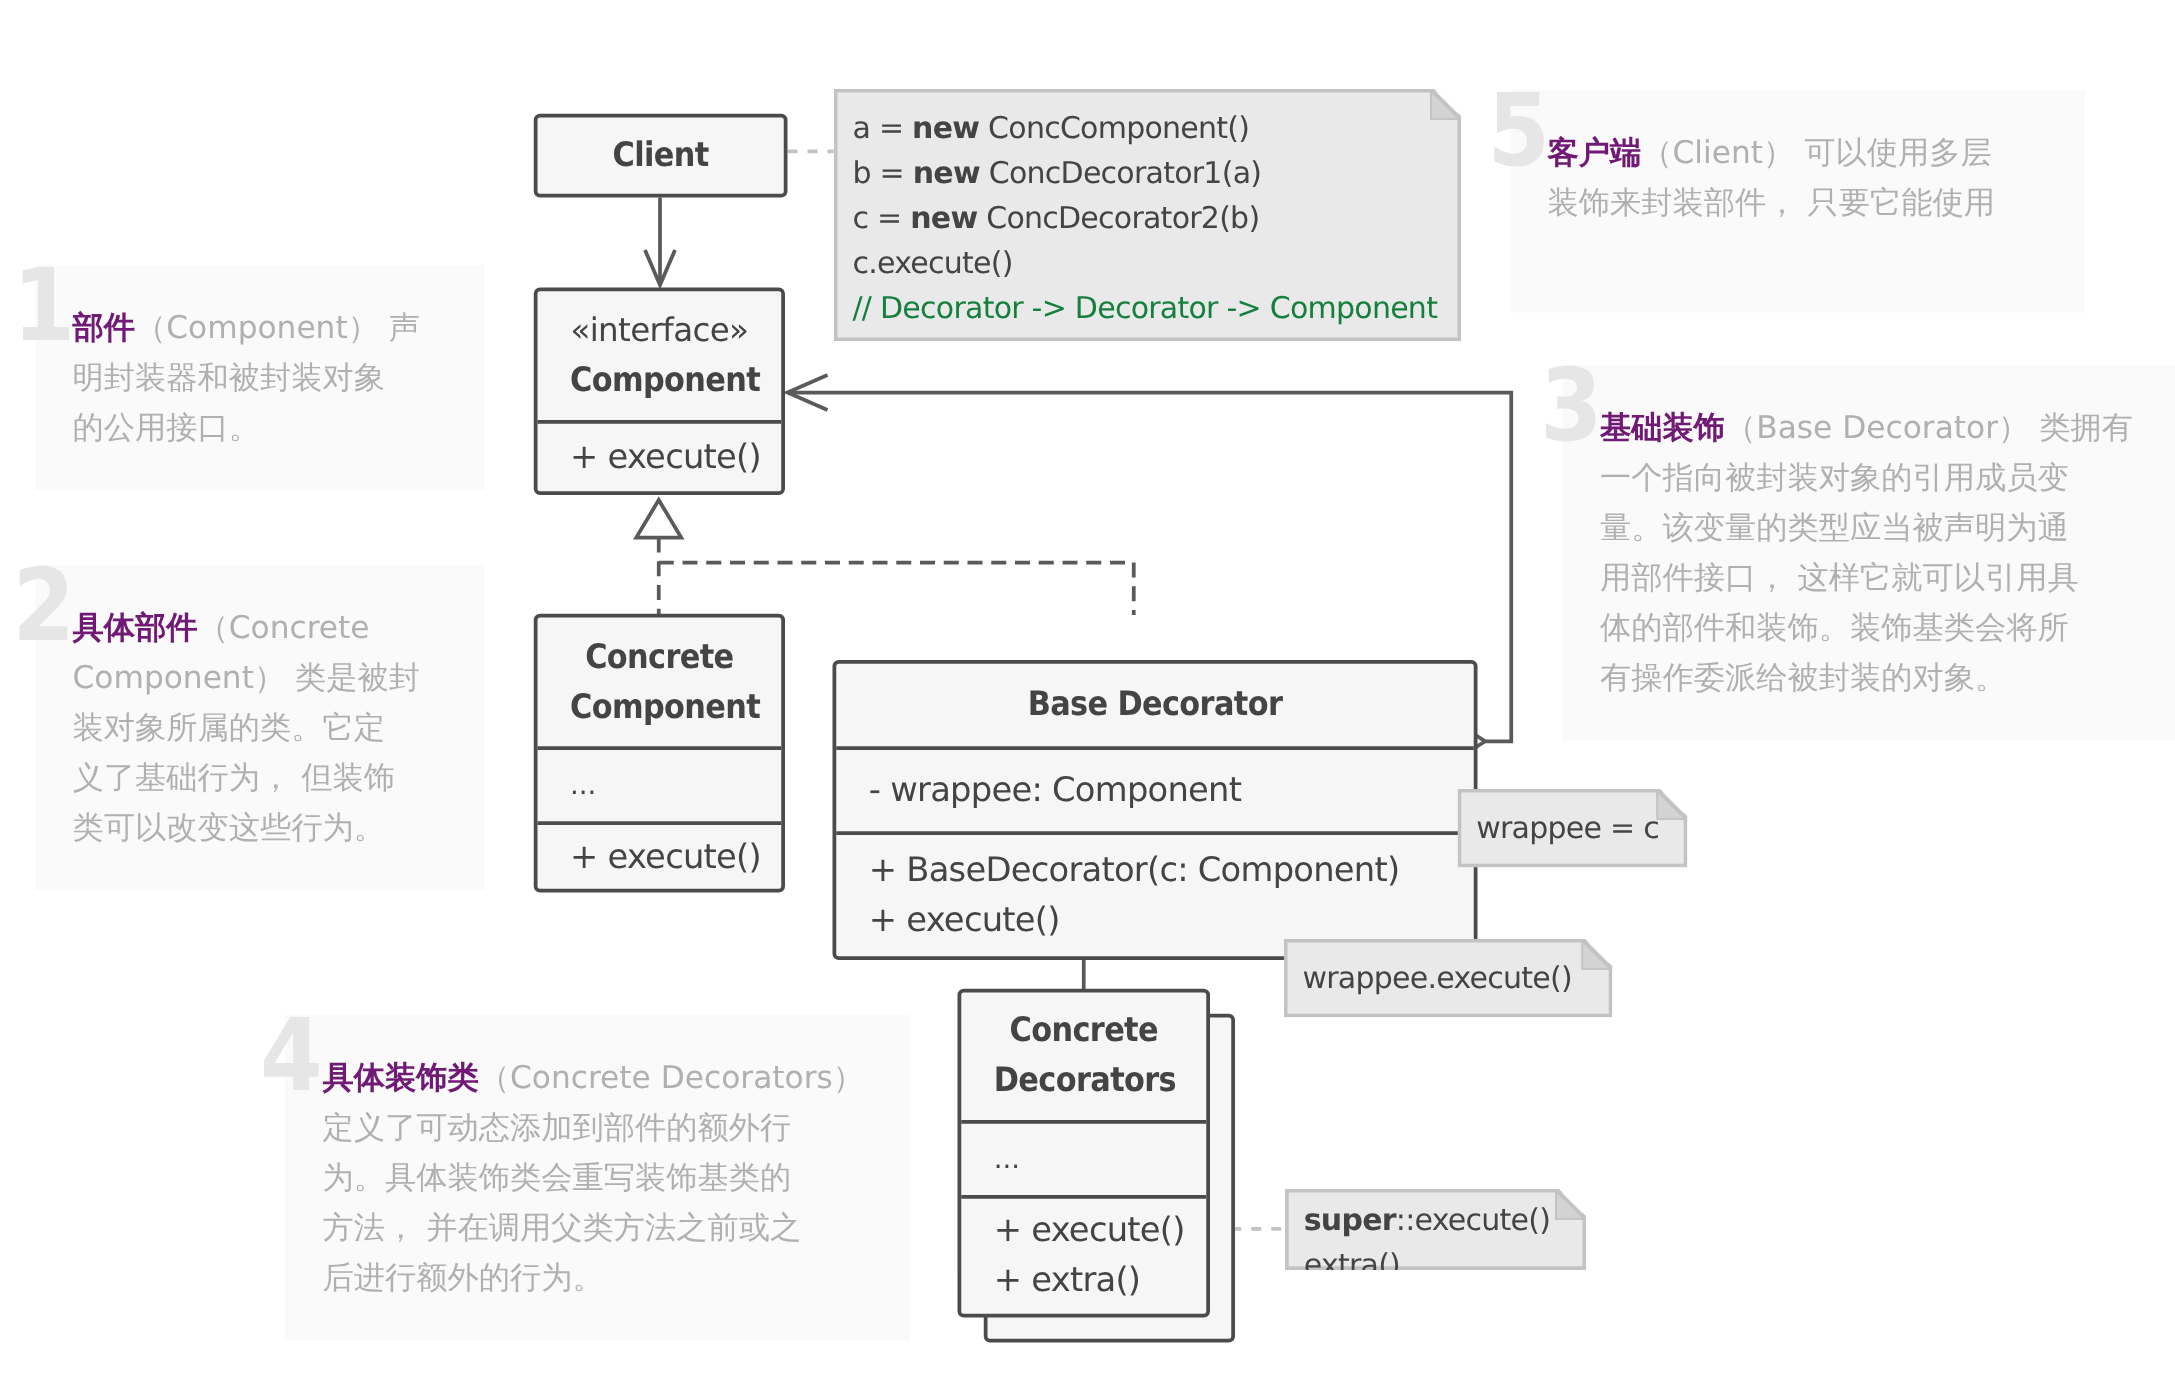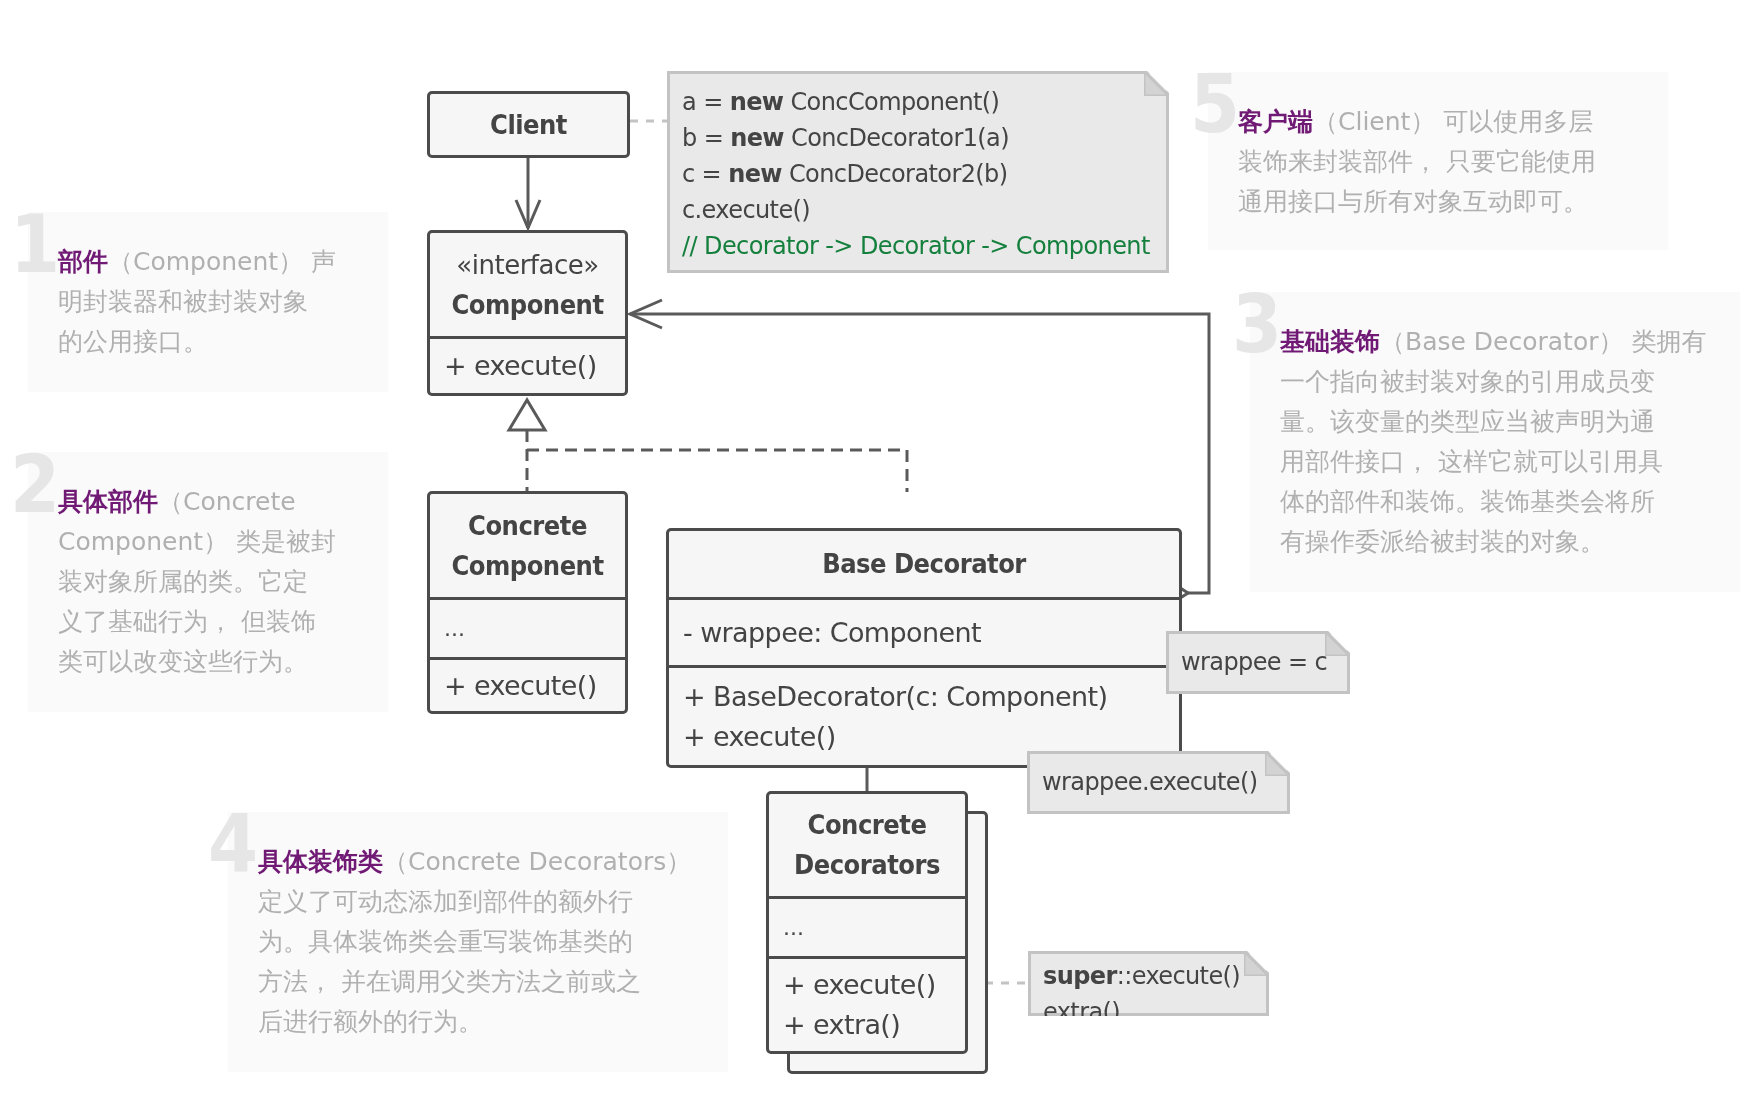--- a/index.html
+++ b/index.html
@@ -3,21 +3,21 @@
 <meta charset="utf-8">
 <style>
   html, body { margin: 0; padding: 0; background: #ffffff; }
   body { width: 1740px; height: 1110px; position: relative; overflow: hidden;
          font-family: "DejaVu Sans", "Liberation Sans", sans-serif; color: #444; }
   #wires { position: absolute; left: 0; top: 0; width: 1740px; height: 1110px; pointer-events: none; }
 
   
   .cls { position: absolute; background: #f6f6f6; border: 3px solid #4b4b4b; border-radius: 5px;
          box-sizing: border-box; display: flex; flex-direction: column; }
-  .sec { border-top: 3px solid #4b4b4b; box-sizing: border-box; padding: 0 14px;
+  .sec { border-top: 3px solid #4b4b4b; box-sizing: border-box; padding: 0 26px;
          display: flex; flex-direction: column; justify-content: center; }
   .sec:first-child { border-top: none; }
   .title { text-align: center; font-weight: bold; font-size: 27px; line-height: 40px;
            font-family: "DejaVu Sans Condensed", "DejaVu Sans", sans-serif; letter-spacing: -0.5px; }
   .stereo { text-align: center; font-size: 26px; line-height: 40px; letter-spacing: -0.5px; }
   .mem { font-size: 27px; line-height: 40px; white-space: nowrap; letter-spacing: -0.6px; }
   .dots { font-size: 22px; line-height: 40px; }
 
   
   .note { position: absolute; background: #e9e9e9; border: 3px solid #c3c3c3; box-sizing: border-box;
@@ -198,14 +198,13 @@
   <div>为。具体装饰类会重写装饰基类的</div>
   <div>方法， 并在调用父类方法之前或之</div>
   <div>后进行额外的行为。</div>
 </div>
 
 <div class="desc" style="left:1208px;top:72px;width:460px;height:178px;"></div>
 <div class="num" style="left:1190px;top:65px;">5</div>
 <div class="desc-text" style="left:1238px;top:102px;">
   <div><b>客户端</b><span>（Client） 可以使用多层</span></div>
   <div>装饰来封装部件， 只要它能使用</div>
-  <div>通用接口与所有对象互动即可。</div>
 </div>
 
 </body></html>

